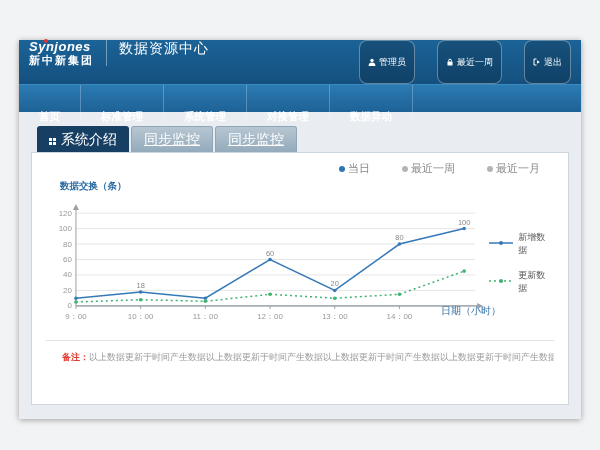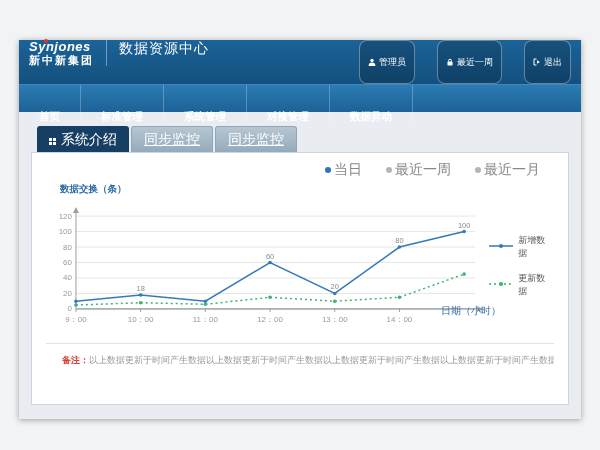--- a/index.html
+++ b/index.html
@@ -29,21 +29,21 @@
   
   .content{height:307px;box-sizing:border-box;background:#e9edf1;padding:14px 12px 0;}
   .tabs{display:flex;gap:2px;margin-left:6px;}
   .tab{font-size:14px;color:#fff;padding:4px 12px 3px;border-radius:3px 3px 0 0;cursor:pointer;}
   .tab.active{background:#173f63;display:flex;align-items:center;gap:5px;}
   .tab.inactive{background:linear-gradient(#b7c6d2,#93abbc);border:1px solid #8fa6b6;border-bottom:none;text-decoration:underline;}
 
   .card{background:#fff;border:1px solid #ccd6dd;height:253px;box-sizing:border-box;
     padding:8px 14px;position:relative;}
 
-  .filters{display:flex;gap:24px;justify-content:flex-end;margin-right:14px;font-size:14px;color:#888;}
+  .filters{display:flex;gap:32px;justify-content:flex-end;margin-right:14px;font-size:11px;color:#888;}
   .f-item{display:flex;align-items:center;gap:3px;cursor:pointer;}
   .fdot{width:6px;height:6px;border-radius:50%;display:inline-block;background:#b5b5b5;}
   .f-item.active .fdot{background:#2e75b6;}
 
   .ylabel{color:#2e6da4;font-weight:600;font-size:9.5px;margin:4px 0 2px 14px;}
   .chart-row{display:flex;align-items:center;}
   .series-legend{display:flex;flex-direction:column;gap:12px;margin-left:4px;font-size:9px;color:#555;}
   .sl-item{display:flex;align-items:center;gap:5px;}
   .xlabel{position:absolute;left:409px;top:151px;color:#2e6da4;font-weight:normal;font-size:10px;}
 

